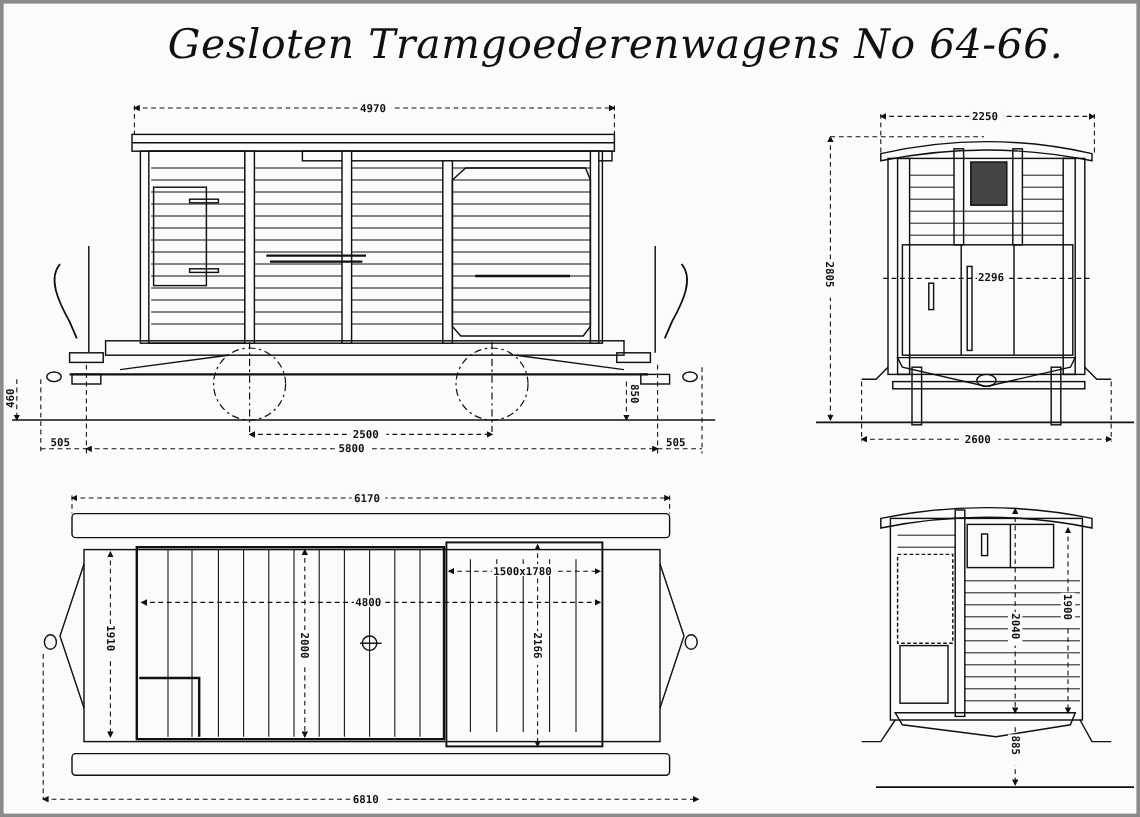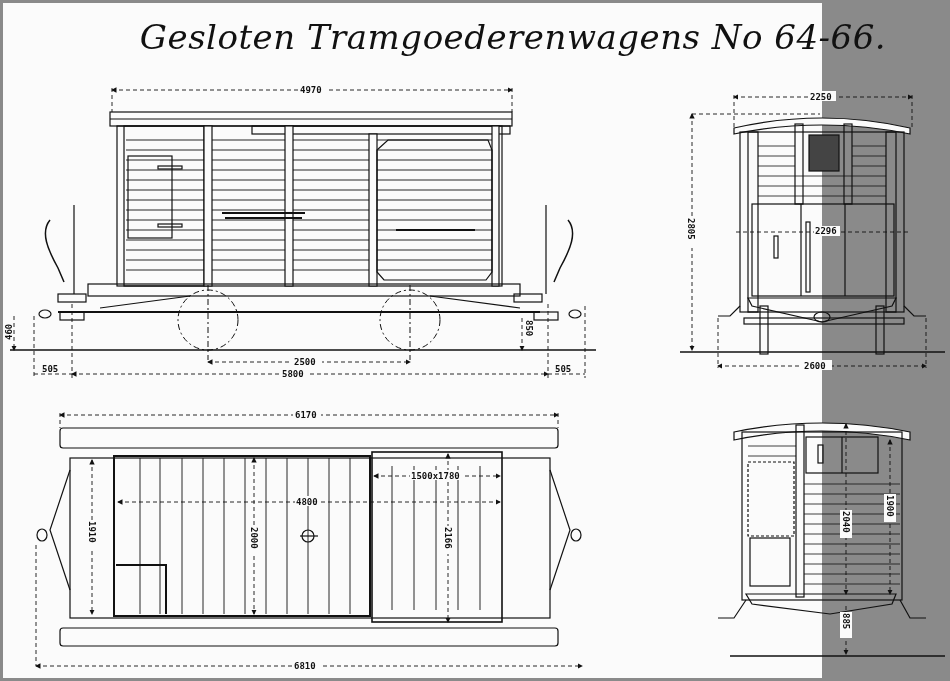--- a/index.html
+++ b/index.html
@@ -2,21 +2,21 @@
 <html><head>
 <meta charset="utf-8">
 <style>
   html, body { margin: 0; padding: 0; }
   body {
     width: 950px; height: 681px; overflow: hidden;
     background: #8a8a8a;
     font-family: "DejaVu Serif", serif;
   }
   .sheet {
-    position: absolute; left: 3px; top: 3px; width: 819px; height: 675px;
+    position: absolute; left: 3px; top: 3px; width: 944px; height: 675px;
     background: #fbfbfb;
     text-decoration: underline;
   }
   .title {
     position: absolute; left: 0; top: 14px; width: 1020px; text-align: center;
     font-family: "DejaVu Serif", serif; font-style: italic;
     font-size: 34px; color: #111; letter-spacing: 0.5px;
   }
   svg { position: absolute; left: 0; top: 0; }
   .dim { font-family: "DejaVu Sans Mono", monospace; font-size: 9px; fill: #111; font-weight: bold; }

